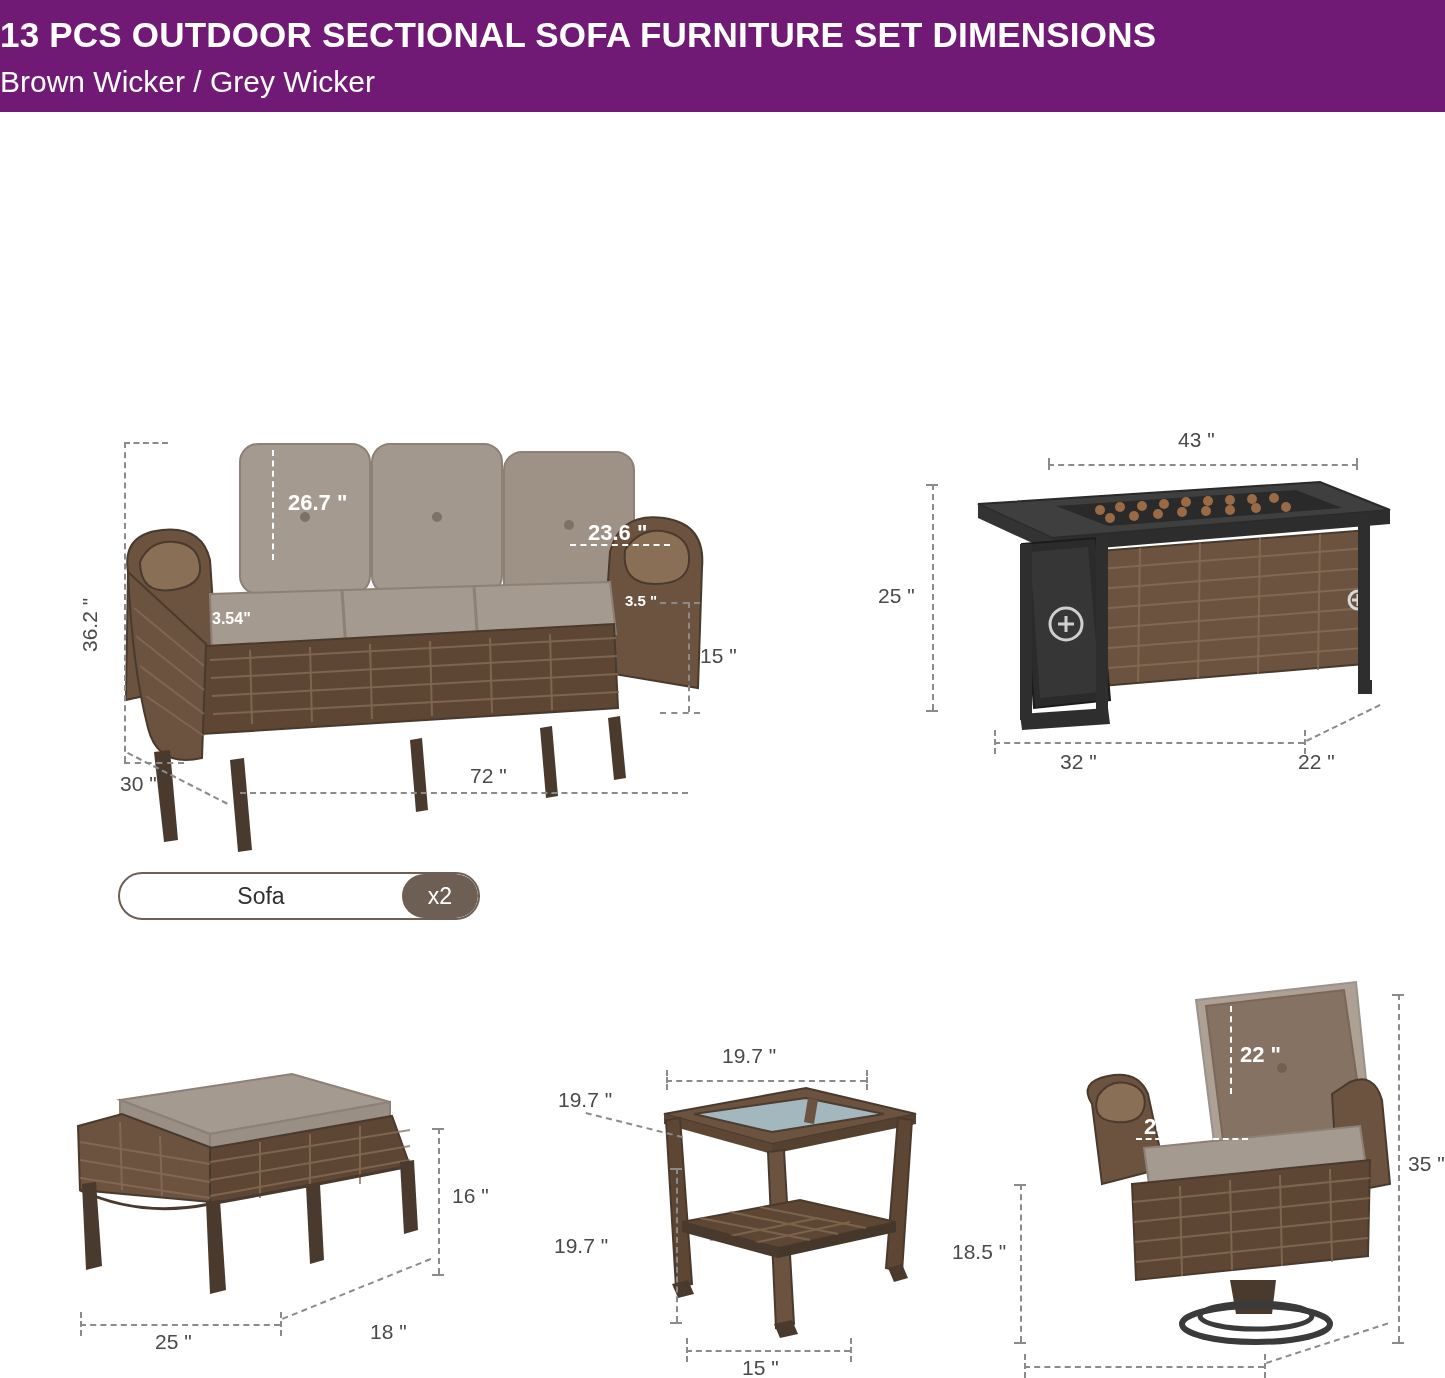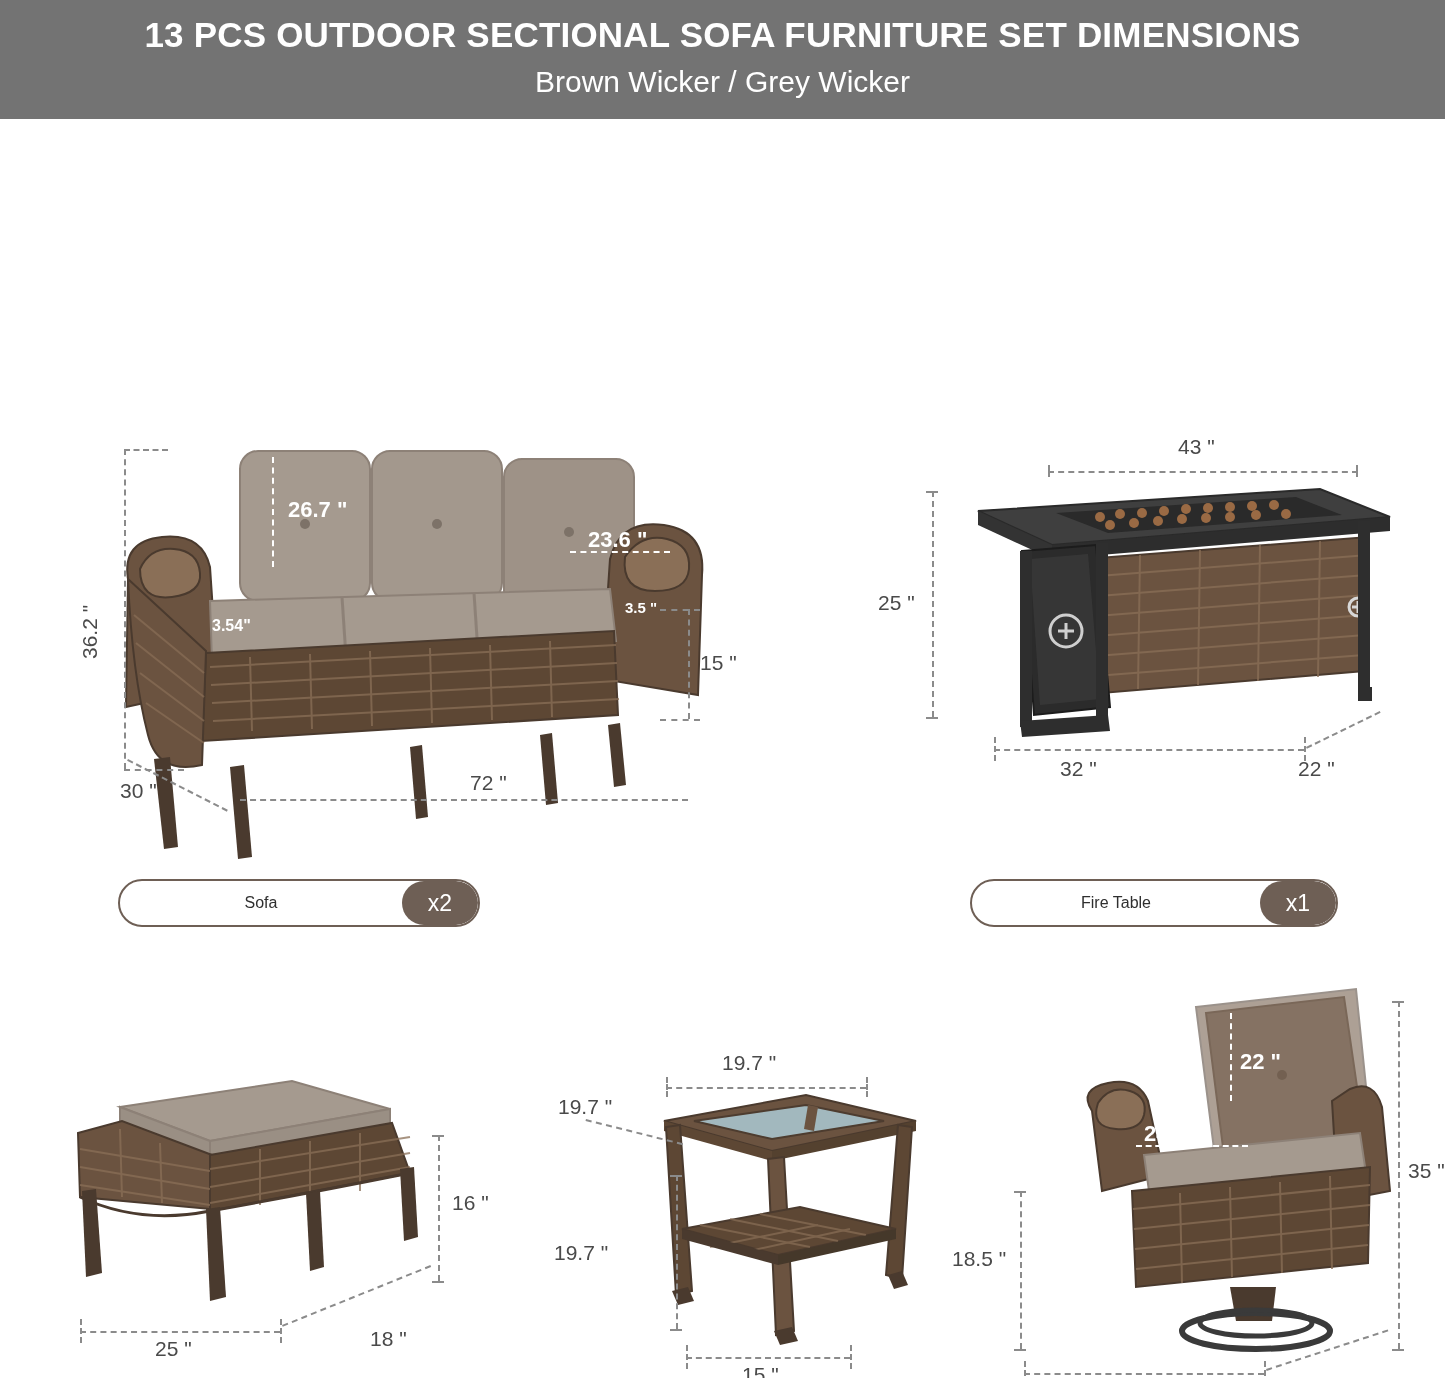--- a/index.html
+++ b/index.html
@@ -7,25 +7,25 @@
     width:1445px;height:1378px;
     background:#ffffff;
     font-family:"Liberation Sans", sans-serif;
     color:#3b3b3b;
     overflow:hidden;
     position:relative;
   }
   
   .header{
     width:100%;
-    background:#737373;
+    background:#701a75;
     color:#ffffff;
-    padding:14px 0 19px 0;
+    padding:14px 0 12px 0;
     box-sizing:border-box;
-    text-align:center;
+    text-align:left;
   }
   .header h1{
     margin:0;
     font-size:35px;
     font-weight:bold;
     letter-spacing:.2px;
     line-height:1.2;
   }
   .header h2{
     margin:8px 0 0 0;
@@ -47,21 +47,21 @@
     border:2px solid #6e5f55;
     border-radius:26px;
     height:48px;
     box-sizing:border-box;
     overflow:hidden;
     background:#fff;
   }
   .pill .pname{
     flex:1;
     text-align:center;
-    font-size:16px;
+    font-size:23px;
     color:#2f2f2f;
     padding-left:0;
   }
   .pill .pqty{
     background:#6e5f55;
     color:#fff;
     font-size:23px;
     height:100%;
     display:flex;
     align-items:center;
@@ -276,24 +276,20 @@
     <div class="dim" style="left:118px;top:332px;">25 "</div>
 
     <div class="dash" style="left:234px;top:490px;width:310px;"></div>
     <div class="dashv" style="left:234px;top:478px;height:24px;"></div>
     <div class="dashv" style="left:544px;top:478px;height:24px;"></div>
     <div class="dim" style="left:300px;top:498px;">32 "</div>
 
     <div class="dash" style="left:546px;top:488px;width:82px;transform:rotate(-26deg);transform-origin:left top;"></div>
     <div class="dim" style="left:538px;top:498px;">22 "</div>
 
-    <div class="pill" style="position:absolute;left:210px;top:620px;width:368px;">
-      <span class="pname">Fire Table</span>
-      <span class="pqty">x1</span>
-    </div>
   </div>
 
   <div class="cell" style="left:0px;top:850px;width:500px;height:520px;">
 
     <svg class="art" style="left:60px;top:80px;" width="390" height="300" viewBox="0 0 390 300">
 
       <polygon points="60,58 232,32 330,60 150,92" fill="#a59a8f" stroke="#8d8177" stroke-width="2"></polygon>
       <polygon points="60,58 150,92 150,108 60,76" fill="#9a8f84" stroke="#8d8177" stroke-width="2"></polygon>
       <polygon points="150,92 330,60 330,76 150,108" fill="#9a8f84" stroke="#8d8177" stroke-width="2"></polygon>
 

